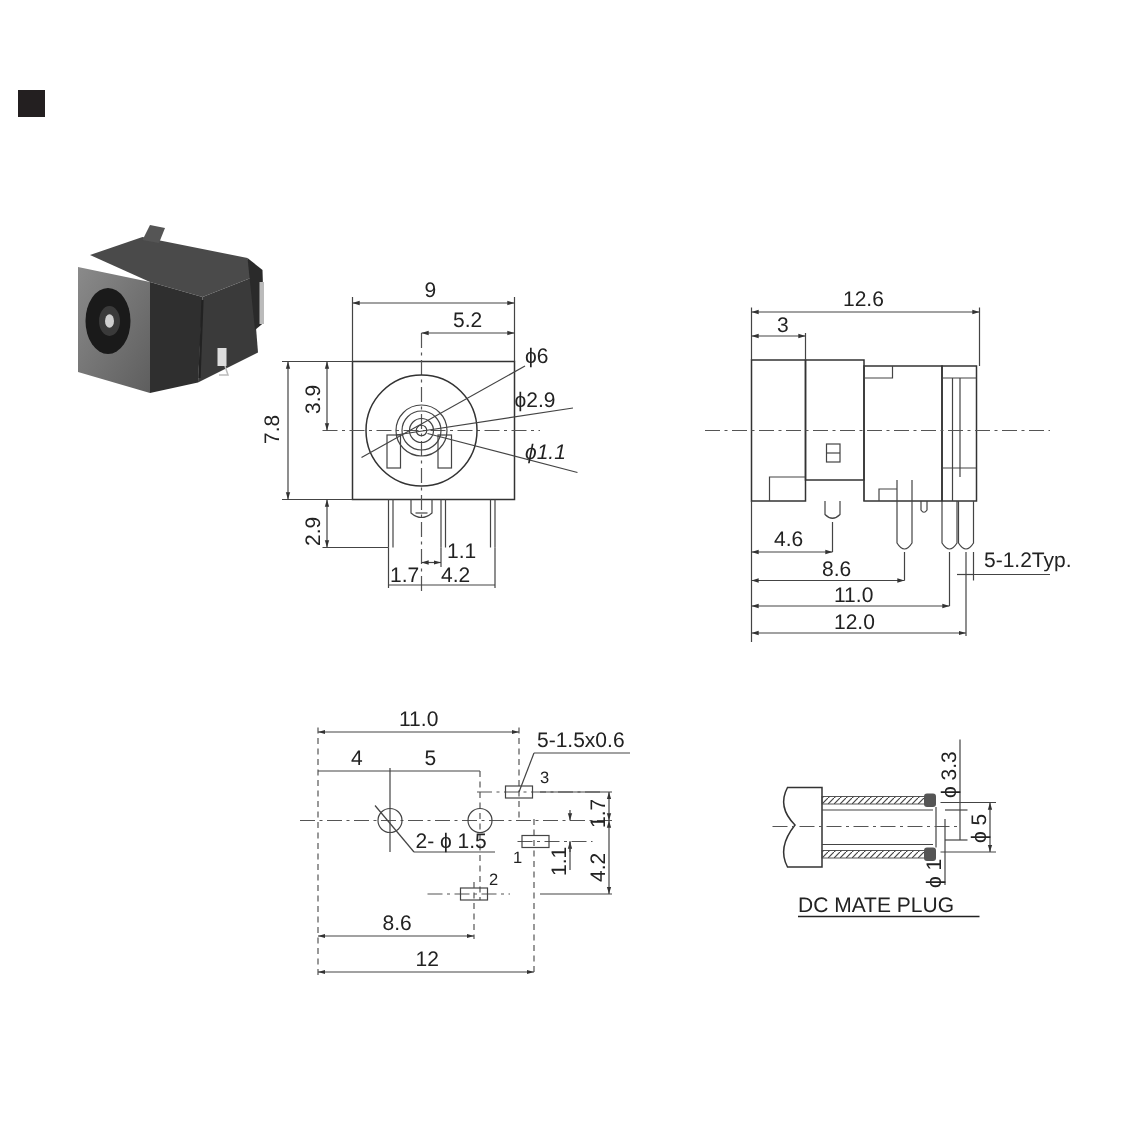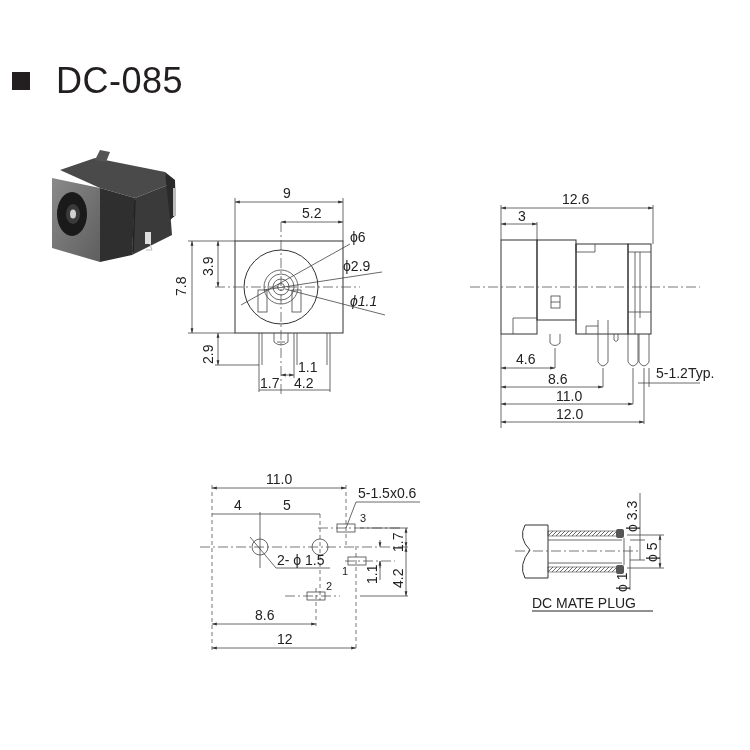--- a/index.html
+++ b/index.html
@@ -13,21 +13,20 @@
   .cl { stroke: #555; stroke-width: 0.8; fill: none; stroke-dasharray: 10 3 2 3; }
   .dash { stroke: #555; stroke-width: 0.8; fill: none; stroke-dasharray: 4 3; }
   .lbl { font-family: "Liberation Sans", sans-serif; font-size: 14px; fill: #222; }
   .small { font-family: "Liberation Sans", sans-serif; font-size: 11px; fill: #222; }
 </style>
 </head>
 <body>
 
 <div class="title">
   <div class="sq"></div>
-  <div class="txt">DC-085</div>
 </div>
 
 <svg width="750" height="750" viewBox="0 0 750 750">
   <defs>
     <marker id="ar" viewBox="0 0 10 10" refX="10" refY="5" markerWidth="6" markerHeight="6" orient="auto-start-reverse">
       <path d="M0,2 L10,5 L0,8 z" fill="#333"></path>
     </marker>
     <linearGradient id="gTop" x1="0" y1="0" x2="0" y2="1">
       <stop offset="0" stop-color="#5a5a5a"></stop>
         <stop offset="1" stop-color="#3c3c3c"></stop>

